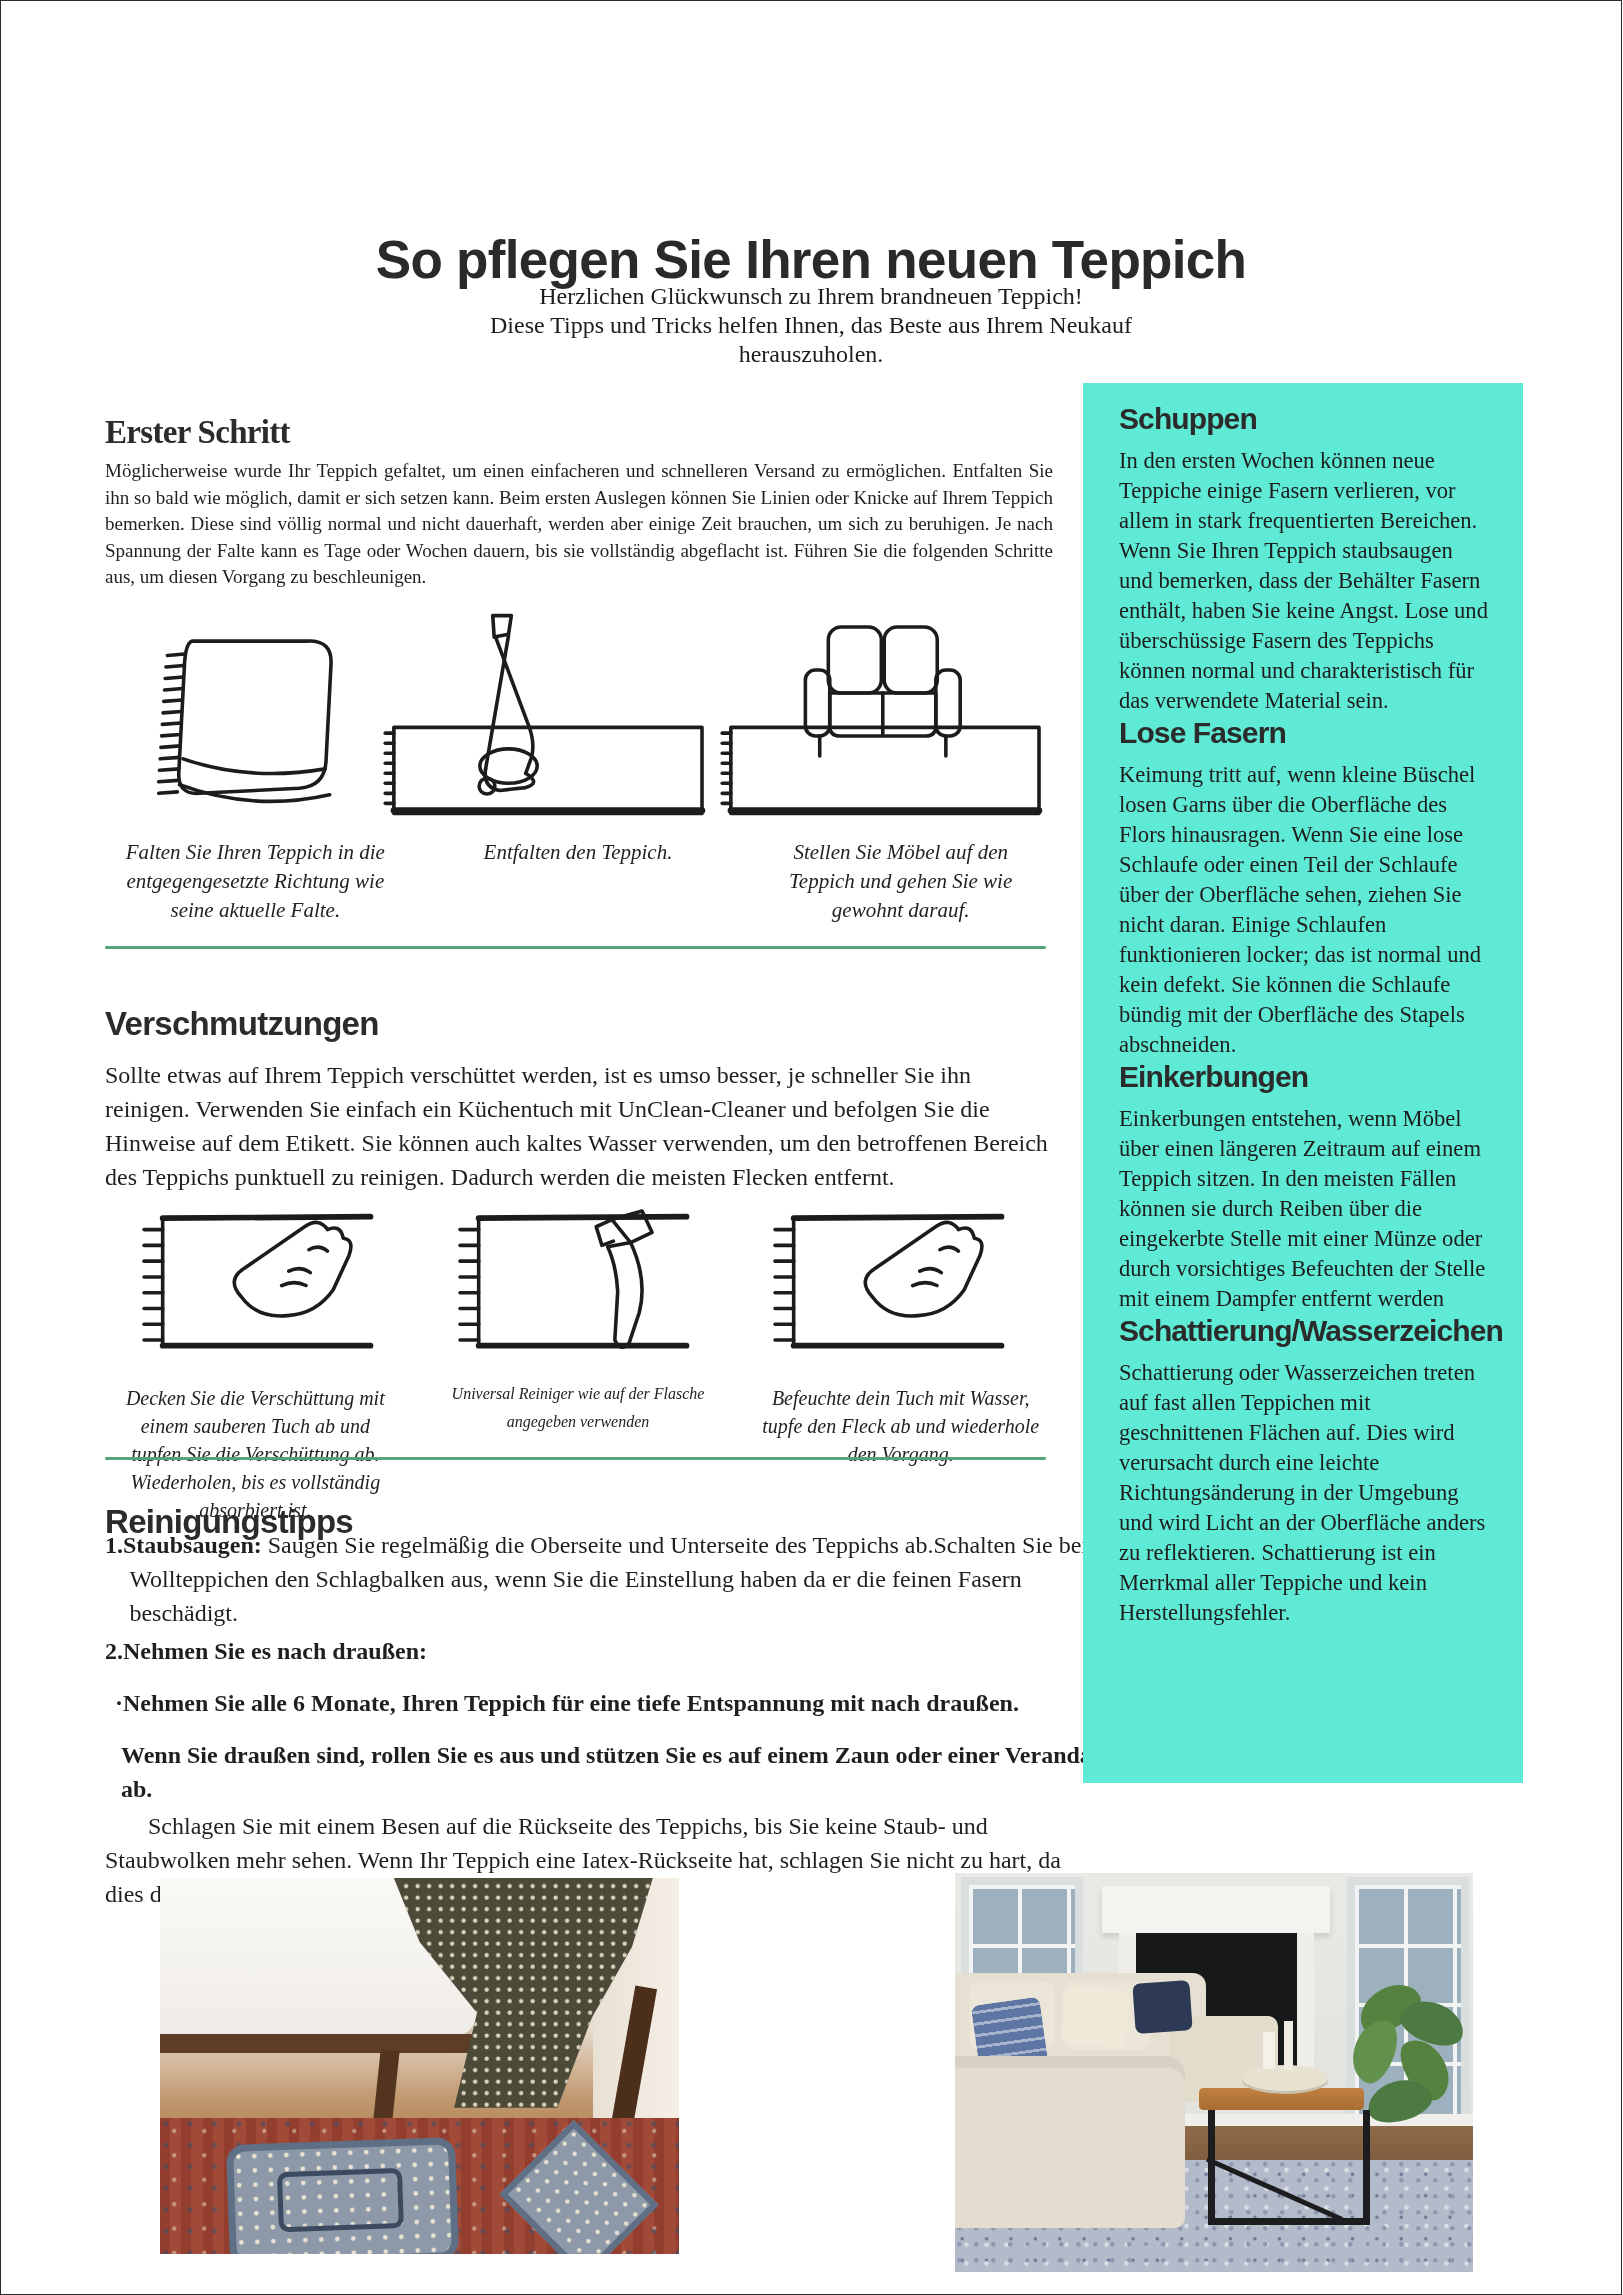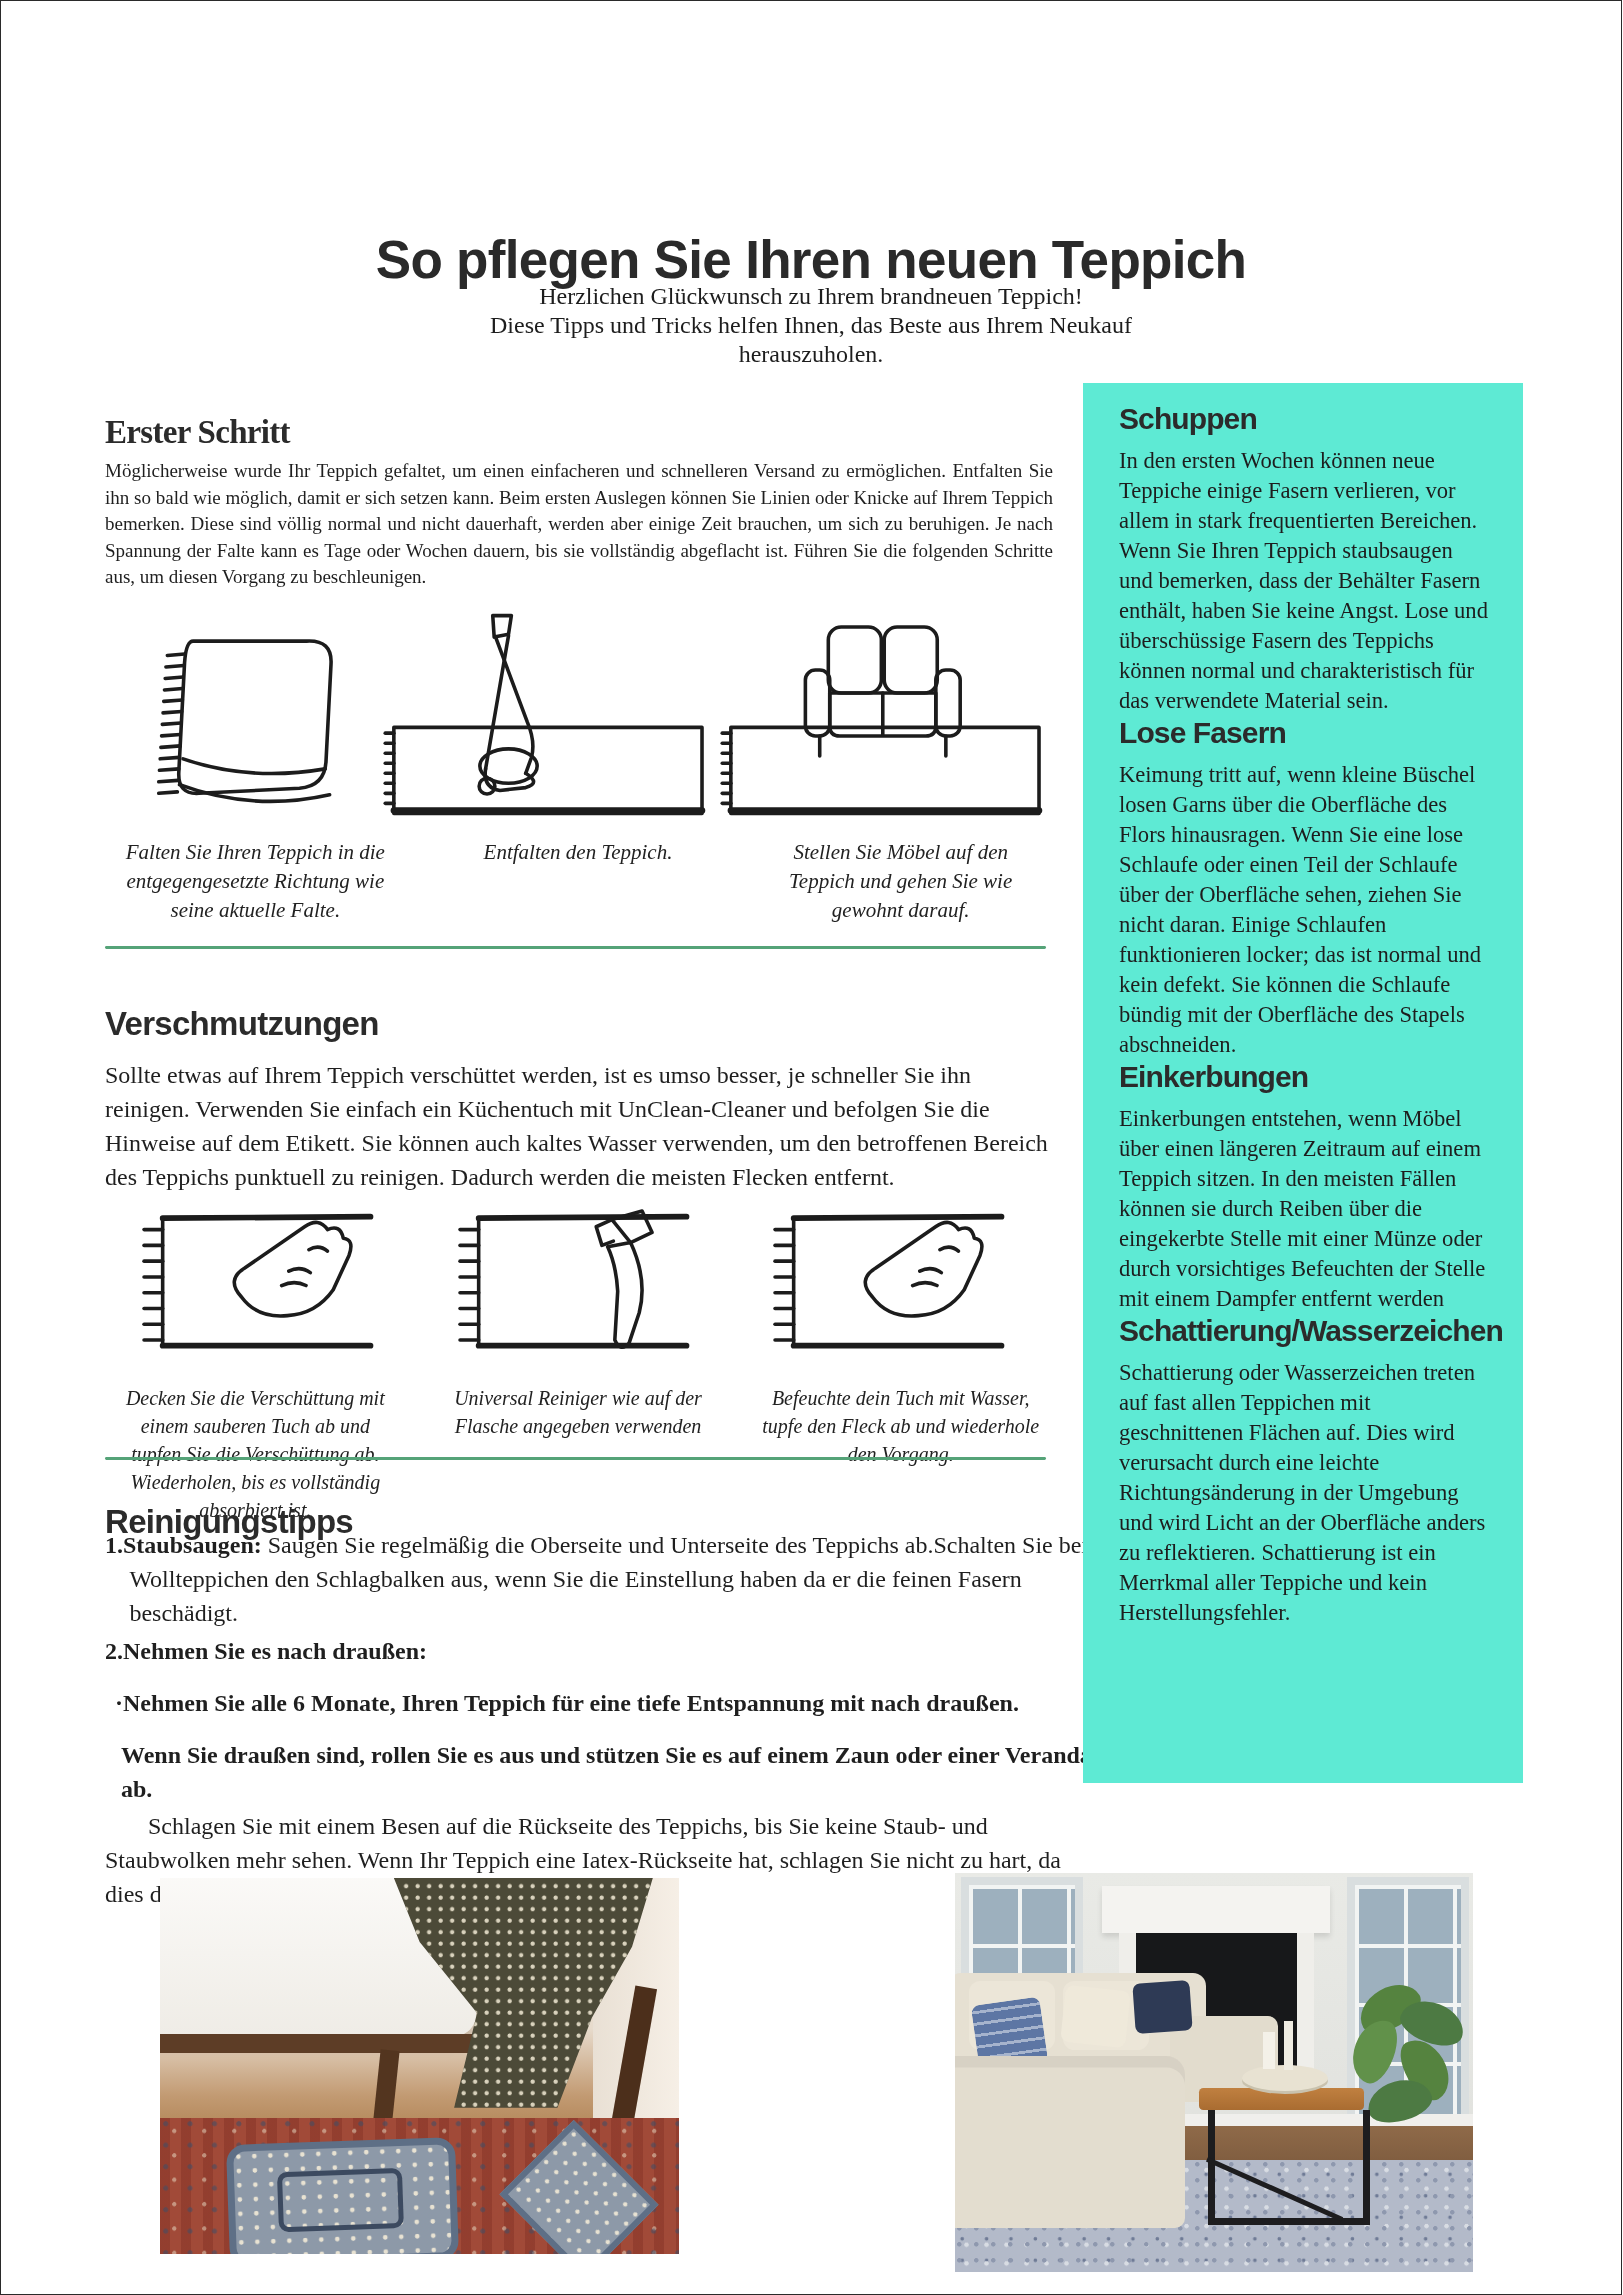--- a/index.html
+++ b/index.html
@@ -269,21 +269,21 @@
         <line x1="14" y1="166" x2="40" y2="166"></line>
           <line x1="14" y1="188" x2="40" y2="188"></line>
         <path d="M150,128 Q128,104 154,88 L238,30 Q258,16 270,34 Q288,26 292,46 Q308,48 300,70 L278,118 Q254,152 214,154 Q172,158 150,128 Z"></path>
         <path d="M216,92 q16,-8 30,2 M206,112 q18,-8 34,0"></path>
         <path d="M244,62 q14,-8 26,2"></path>
       </svg>
     </div>
   </div>
   <div class="caprow" style="top:1363px;">
     <p class="capcell" style="font-size:20px; line-height:28px;">Decken Sie die Verschüttung mit einem sauberen Tuch ab und tupfen Sie die Verschüttung ab. Wiederholen, bis es vollständig absorbiert ist.</p>
-    <p class="capcell" style="font-size:20px; line-height:28px;text-align:center;">Universal Reiniger wie auf der Flasche angegeben verwenden</p>
+    <p class="capcell" style="font-size:16px; line-height:28px;text-align:center;">Universal Reiniger wie auf der Flasche angegeben verwenden</p>
     <p class="capcell" style="font-size:20px; line-height:28px;">Befeuchte dein Tuch mit Wasser, tupfe den Fleck ab und wiederhole den Vorgang.</p>
   </div>
 
   <div class="greenline" id="greenline-2" style="top: 1456px; background: rgb(85, 163, 120);"></div>
 
   <h2 class="h-section" style="left:104px; top:1475px;">Reinigungstipps</h2>
   <div class="tips">
     <p class="tip-hang"><b class="serifbold"><span>1.</span><span>Staubsaugen:</span></b><span> Saugen Sie regelmäßig die Oberseite und Unterseite des Teppichs ab.Schalten Sie bei Wollteppichen den Schlagbalken aus, wenn Sie die Einstellung haben  da er die feinen Fasern beschädigt.</span></p>
     <p class="tp2"><b class="serifbold"><span>2.</span><span>Nehmen Sie es nach draußen:</span></b></p>
     <p class="tp3">·Nehmen Sie alle 6 Monate, Ihren Teppich für eine tiefe Entspannung mit nach draußen.</p>

